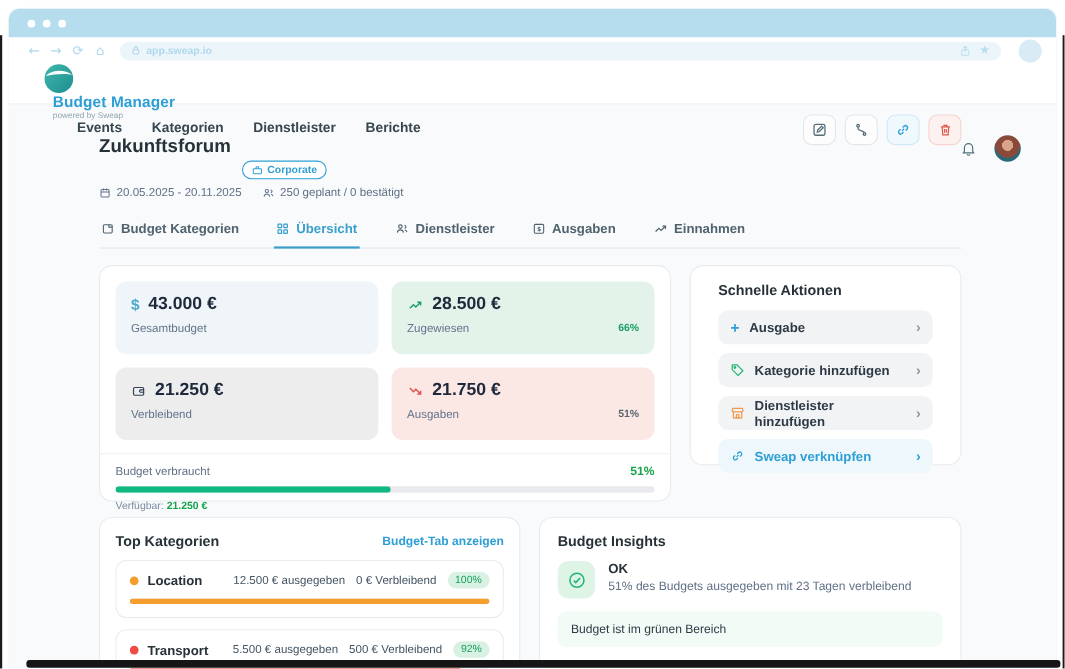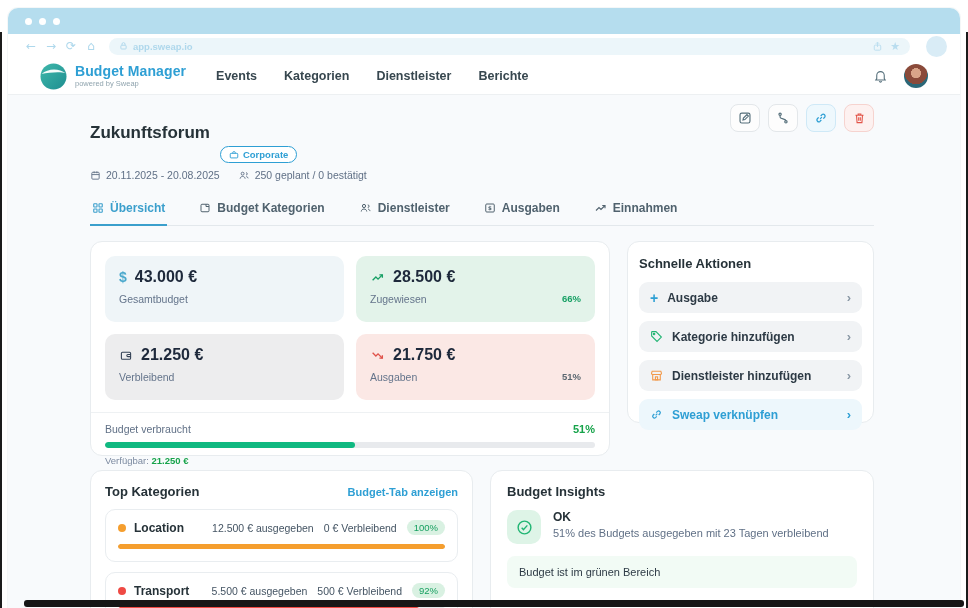--- a/index.html
+++ b/index.html
@@ -15,21 +15,21 @@
   .chrome-toolbar { height:24px; background:#fff; display:flex; align-items:center; padding:0 13px; }
   .nav-glyph { font-family:"DejaVu Sans", sans-serif; color:#aed8ec; font-size:12px; line-height:1;
                width:20px; text-align:center; cursor:default; }
   .url-pill { flex:1; height:17px; background:#ecf6fa; border-radius:9px; margin:0 8px;
               display:flex; align-items:center; gap:5px; padding:0 10px; }
   .url-text { color:#afd8ec; font-size:9.5px; font-weight:bold; }
   .pill-right { margin-left:auto; display:flex; align-items:center; gap:7px; color:#b9ddef; }
   .chrome-avatar { width:21px; height:21px; border-radius:50%; background:#d9ecf6; margin-left:8px; flex:0 0 auto; }
 
   
-  .app-header { height:36px; display:flex; align-items:center; padding:0 32px; background:#fff; }
+  .app-header { height:36px; display:flex; padding:0 32px; background:#fff;flex-direction:column; }
   .logo { width:27px; height:27px; flex:0 0 auto; }
   .brand { margin-left:8px; }
   .brand-name { color:#2e9fd4; font-size:14px; font-weight:bold; line-height:1.05; letter-spacing:.1px; }
   .brand-tag { color:#90a4ae; font-size:7.5px; }
   .main-nav { display:flex; gap:27px; margin-left:30px; }
   .main-nav .nav-item { font-size:12.5px; color:#37474f; font-weight:600; cursor:pointer; }
   .header-right { margin-left:auto; display:flex; align-items:center; gap:16px; }
   .user-avatar { width:24px; height:24px; border-radius:50%;
     background: radial-gradient(circle at 50% 38%, #d9a489 0 26%, #8a4a3a 27% 58%, #2b6777 59%); }
 
@@ -70,21 +70,21 @@
   .pct-green { color:#18a065; } .pct-gray { color:#5b6770; }
   .ov-divider { border-top:1px solid #eef1f3; margin:12px -14px 10px; }
   .prog-row { display:flex; justify-content:space-between; align-items:center; }
   .prog-label { font-size:10.5px; color:#607086; }
   .prog-pct { font-size:11px; font-weight:bold; color:#16a34a; }
   .track { height:6px; background:#e8eaed; border-radius:3px; margin-top:7px; overflow:hidden; }
   .fill { height:100%; border-radius:3px; background:#10b981; }
   .avail { margin-top:7px; font-size:9.5px; color:#7c8aa0; }
   .avail b { color:#16a34a; font-weight:bold; }
 
-  .qa-card { flex:1; height:182px; padding:14px 11px; }
+  .qa-card { flex:1; height:182px; padding:14px 25px; }
   .section-title { font-size:13px; font-weight:800; color:#263238; }
   .qa-list { margin-top:11px; }
   .qa-item { height:31px; border-radius:9px; background:#f1f3f5; display:flex; align-items:center;
              padding:0 11px; gap:9px; margin-bottom:8px; font-size:12px; color:#2d3a45; font-weight:600; cursor:pointer; }
   .qa-item .chev { margin-left:auto; color:#8a98a5; font-size:13px; line-height:1; }
   .qa-item.sweap { background:#edf7fc; color:#2e9fd4; }
   .qa-item.sweap .chev { color:#2e9fd4; }
 
   .grid-bottom { display:flex; gap:17px; margin-top:14px; }
   .tc-card { width:383px; height:200px; padding:13px 14px; }
@@ -207,21 +207,21 @@
               </span>
             </div>
             <div class="meta-row">
               <span class="meta-item">
                 <span>
                   <svg width="11" height="11" viewBox="0 0 24 24" fill="none" stroke="#607086" stroke-width="2">
                       <rect x="4" y="5" width="16" height="15" rx="2"></rect>
                       <path d="M4 10h16M9 3v4M15 3v4"></path>
                     </svg>
                 </span>
-                <span>20.11.2025 - 20.08.2025</span>
+                <span>20.05.2025 - 20.11.2025</span>
               </span>
               <span class="meta-item">
                 <span>
                   <svg width="12" height="11" viewBox="0 0 24 24" fill="none" stroke="#607086" stroke-width="2">
                       <circle cx="9" cy="8" r="3.2"></circle>
                       <path d="M3.5 19c.4-3.2 2.6-5 5.5-5s5.1 1.8 5.5 5M16.5 11a2.6 2.6 0 100-5.2M17 14.2c2.2.3 3.6 1.9 4 4"></path>
                     </svg>
                 </span>
                 <span>250 geplant / 0 bestätigt</span>
               </span>
@@ -250,39 +250,39 @@
             </span>
             <span class="icon-btn danger-btn">
               <svg width="13" height="14" viewBox="0 0 24 24" fill="none" stroke="currentColor" stroke-width="2">
                   <path d="M4.5 7h15M9.5 7V4.5h5V7M6.5 7l1 13.5h9l1-13.5M10.5 10.5v6.5M13.5 10.5v6.5"></path>
                 </svg>
             </span>
           </div>
         </div>
 
         <div class="tabs">
+          <span class="tab">
+            <span>
+              <svg width="12" height="12" viewBox="0 0 24 24" fill="none" stroke="#50626e" stroke-width="2">
+                  <rect x="4" y="4.5" width="16" height="15" rx="2"></rect>
+                  <path d="M14 4.5V9h6"></path>
+                </svg>
+            </span>
+            <span>Budget Kategorien</span>
+          </span>
           <span class="tab active">
             <span>
               <svg width="12" height="12" viewBox="0 0 24 24" fill="none" stroke="#3b9fcc" stroke-width="2.2">
                   <rect x="3.5" y="3.5" width="6.5" height="6.5" rx="1"></rect>
                   <rect x="14" y="3.5" width="6.5" height="6.5" rx="1"></rect>
                   <rect x="3.5" y="14" width="6.5" height="6.5" rx="1"></rect>
                   <rect x="14" y="14" width="6.5" height="6.5" rx="1"></rect>
                 </svg>
             </span>
             <span>Übersicht</span>
-          </span>
-          <span class="tab">
-            <span>
-              <svg width="12" height="12" viewBox="0 0 24 24" fill="none" stroke="#50626e" stroke-width="2">
-                  <rect x="4" y="4.5" width="16" height="15" rx="2"></rect>
-                  <path d="M14 4.5V9h6"></path>
-                </svg>
-            </span>
-            <span>Budget Kategorien</span>
           </span>
           <span class="tab">
             <span>
               <svg width="13" height="12" viewBox="0 0 24 24" fill="none" stroke="#50626e" stroke-width="2">
                   <circle cx="9" cy="8" r="3.2"></circle>
                   <path d="M3.5 19c.4-3.2 2.6-5 5.5-5s5.1 1.8 5.5 5M16.5 11a2.6 2.6 0 100-5.2M17 14.2c2.2.3 3.6 1.9 4 4"></path>
                 </svg>
             </span>
             <span>Dienstleister</span>
           </span>

